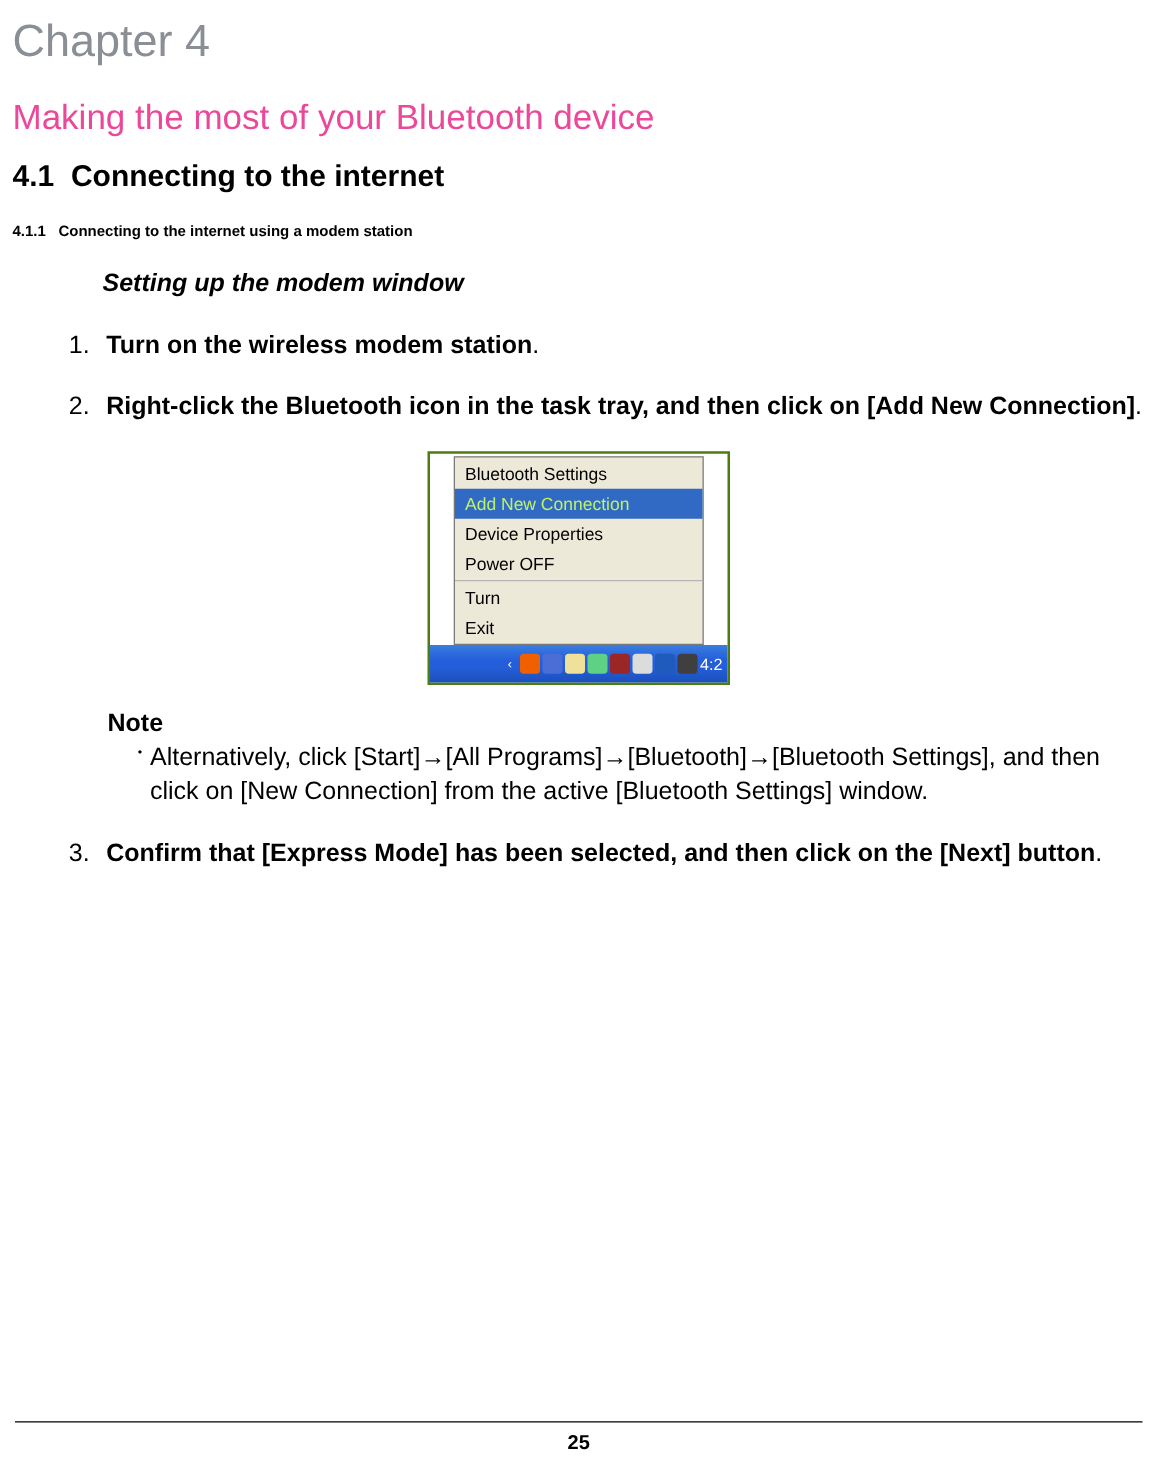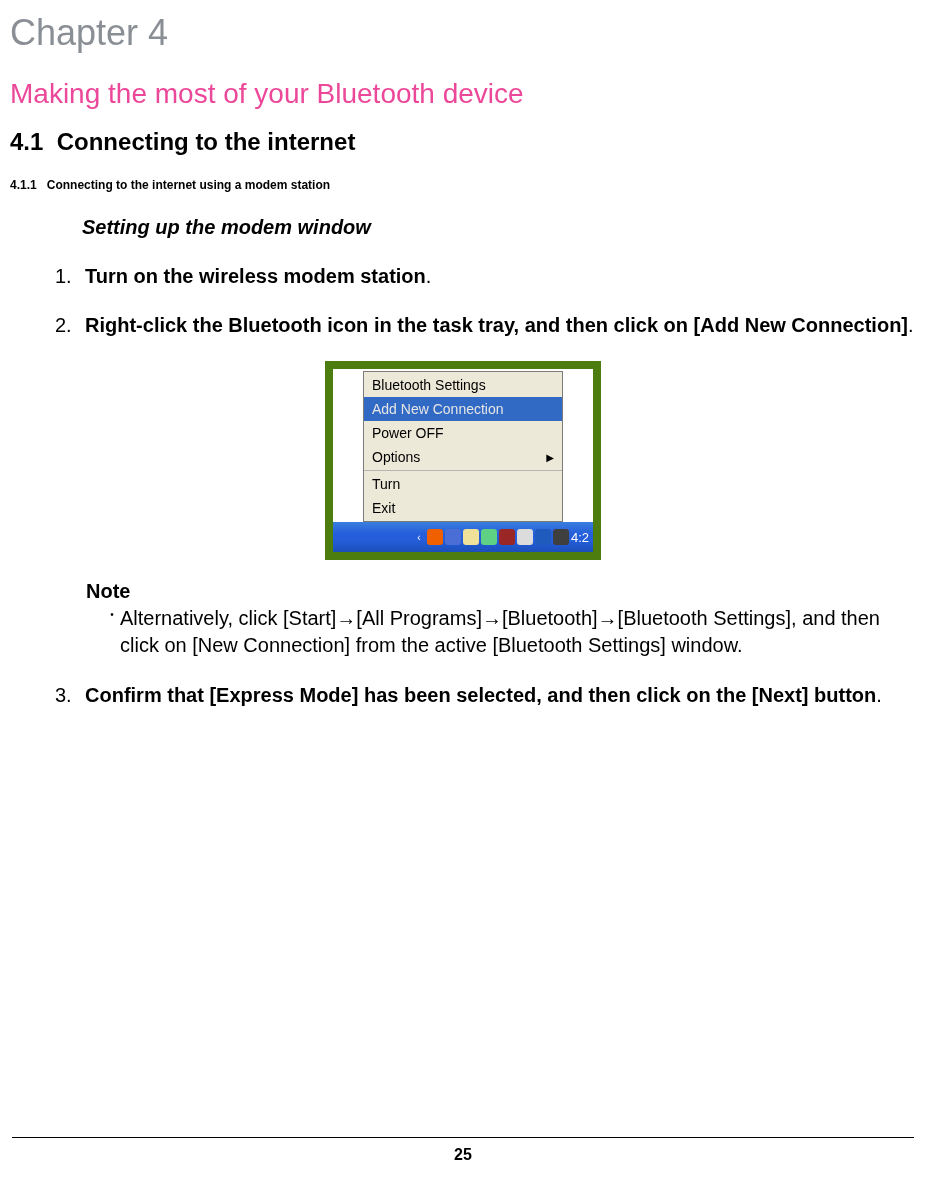--- a/index.html
+++ b/index.html
@@ -66,22 +66,22 @@
     flex-shrink: 0;
     text-align: center;
     font-size: 10px;
     line-height: 20px;
   }
   .after-note-gap { height: 22px; }
 
   
   .menu-wrap {
     margin: 0 auto 0 auto;
-    width: 276px;
-    border: 8px solid #4d7c0f;
+    width: 242px;
+    border: 2px solid #4d7c0f;
     box-sizing: border-box;
   }
   .menu {
     width: 198px;
     margin: 2px auto 0 auto;
     border: 1px solid #7a7a7a;
     background: #ece9d8;
     font-family: Tahoma, Arial, sans-serif;
     font-size: 14px;
     color: #000;
@@ -93,21 +93,21 @@
   .menu .group:last-of-type { border-bottom: none; }
   .menu .item {
     padding: 2px 8px 2px 8px;
     display: flex;
     justify-content: space-between;
     align-items: center;
     height: 20px;
   }
   .menu .item.sel {
     background: #316ac5;
-    color: #e5e5e5;
+    color: #bef264;
   }
   .menu .arrow {
     font-size: 10px;
   }
   .taskbar {
     height: 30px;
     background: linear-gradient(#3a7ede, #245edb 40%, #245edb 60%, #1b4fb9);
     display: flex;
     align-items: center;
     padding: 0 4px;
@@ -174,25 +174,24 @@
 <div class="menu-wrap">
   <div class="menu">
     <div class="group">
       <div class="item">
           <span>Bluetooth Settings</span>
         </div>
       <div class="item sel">
           <span>Add New Connection</span>
         </div>
       <div class="item">
+          <span>Device Properties</span>
+        </div>
+      <div class="item">
           <span>Power OFF</span>
-        </div>
-      <div class="item">
-          <span>Options</span>
-          <span class="arrow">▶</span>
         </div>
     </div>
     <div class="group">
       <div class="item">
           <span>Turn</span>
         </div>
       <div class="item">
           <span>Exit</span>
         </div>
     </div>

